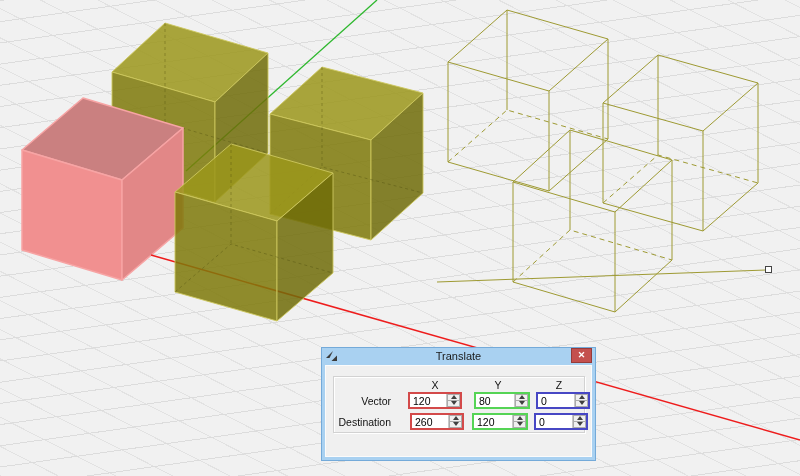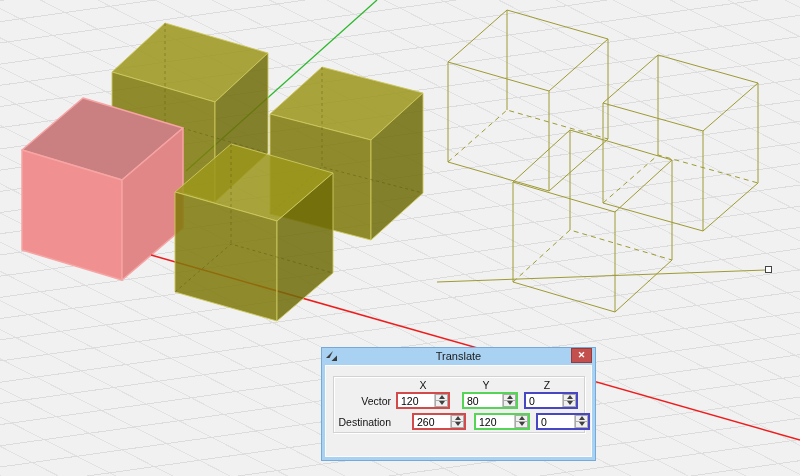--- a/index.html
+++ b/index.html
@@ -44,21 +44,21 @@
     background:#f0f0f0;border:1px solid #fbfbfb;box-sizing:border-box;
     padding-top:10px;
   }
   .groupbox{
     margin:0 6px 0 7px;height:57px;box-sizing:border-box;
     border:1px solid #d2d2d2;box-shadow:inset 1px 1px 0 #ffffff, 1px 1px 0 #ffffff;
     padding:2px 2px 0 2px;
   }
   .hdr-row,.fld-row{display:flex;align-items:center;}
   .hdr-row{height:12px;margin-bottom:1px;}
-  .row-label{width:55px;text-align:right;padding-right:4px;flex:none;color:#111;}
+  .row-label{width:55px;text-align:right;padding-right:16px;flex:none;color:#111;}
   .col-hdr{flex:none;text-align:center;color:#111;}
   .col-x{width:54px;margin-left:1px;}
   .col-y{width:56px;margin-left:8px;}
   .col-z{width:54px;margin-left:6px;}
   .fld-row{height:17px;margin-bottom:4px;}
   .spin{
     flex:none;height:17px;box-sizing:border-box;background:#fff;
     display:flex;align-items:stretch;
   }
   .spin.sx{border:2px solid #d34a4a;}
@@ -199,21 +199,21 @@
               </button>
             <button class="sb">
                 <i class="tri-dn"></i>
               </button>
           </div>
         </div>
       </div>
 
       <div class="fld-row">
         <span class="row-label">Destination</span>
-        <div class="spin sx col-x" style="margin-left:17px">
+        <div class="spin sx col-x" style="margin-left:3px">
           <input value="260" style="">
           <div class="spinbtns">
             <button class="sb">
                 <i class="tri-up"></i>
               </button>
             <button class="sb">
                 <i class="tri-dn"></i>
               </button>
           </div>
         </div>

